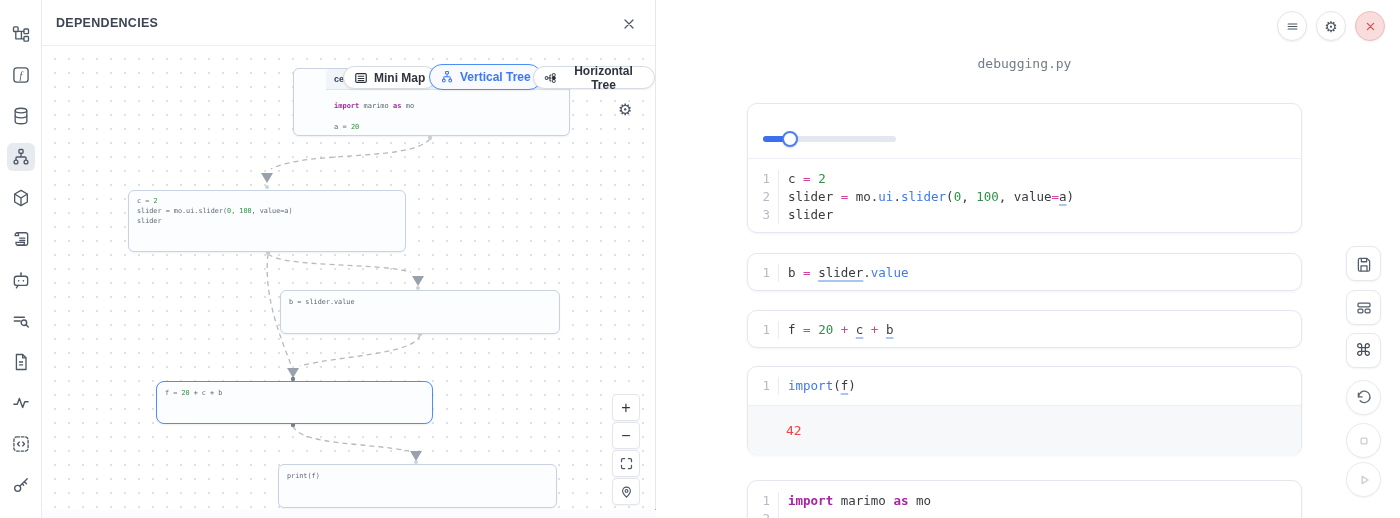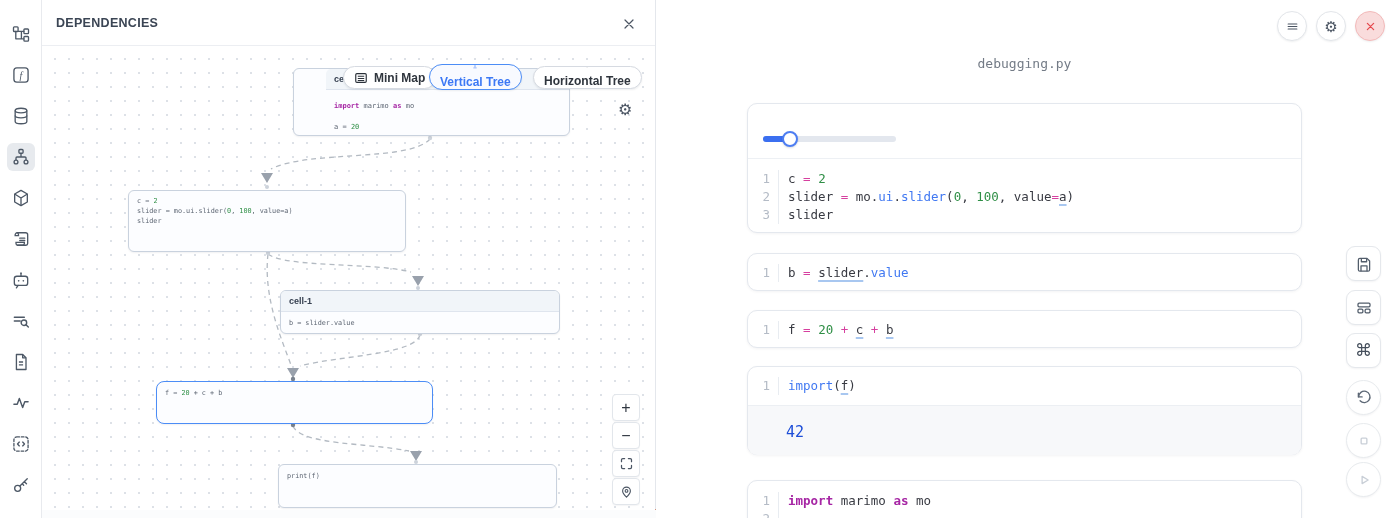--- a/index.html
+++ b/index.html
@@ -89,21 +89,21 @@
   .slider { position:absolute; left:15px; top:27px; width:133px; height:16px; cursor:pointer; }
   .slider-track { position:absolute; left:0; top:5px; width:100%; height:6px; background:#e3e7ee;
     border-radius:3px; }
   .slider-fill { position:absolute; left:0; top:5px; height:6px; background:#3b6ff0;
     border-radius:3px; }
   .slider-handle { position:absolute; top:0; width:16px; height:16px; background:#fff;
     border:2px solid #4d7df2; border-radius:50%; transform:translateX(-50%);
     box-shadow:0 1px 2px rgba(16,24,40,.15); }
 
   .output { border-top:1px solid #eceff3; background:#f7f8fa; height:50px; border-radius:0 0 9px 9px;
-    font-family:"DejaVu Sans Mono", monospace; font-size:15px; color:#1d4ed8;
+    font-family:"DejaVu Sans Mono", monospace; font-size:13px; color:#ef4444;
     padding:17px 0 0 38px; }
 
   
   .round-btn { position:absolute; width:30px; height:30px; border-radius:50%; background:#fff;
     border:1px solid #e3e6ea; box-shadow:0 1px 2px rgba(16,24,40,.07); display:flex;
     align-items:center; justify-content:center; color:#4b5563; cursor:pointer; z-index:30; }
   .round-btn svg { width:15px; height:15px; }
   .round-btn.danger { background:#f9dcdc; border-color:#f3baba; color:#e5484d; }
   .round-btn .glyph { font-size:15px; line-height:15px; }
 
@@ -263,21 +263,20 @@
 
       <div class="node" style="left:86px; top:144px; width:278px; height:62px;">
         <div class="node-body" style="padding-top:5px;">
           <div><span class="tk-txt">c </span><span class="tk-op">= </span><span class="tk-num">2</span></div>
           <div><span class="tk-txt">slider = mo.ui.slider(</span><span class="tk-num">0</span><span class="tk-txt">, </span><span class="tk-num">100</span><span class="tk-txt">, value=a)</span></div>
           <div><span class="tk-txt">slider</span></div>
         </div>
       </div>
 
       <div class="node" style="left:238px; top:244px; width:280px; height:44px;">
-        <div class="node-header">cell-1</div>
         <div class="node-body mid">
           <div><span class="tk-txt">b = slider.value</span></div>
         </div>
       </div>
 
       <div class="node selected" style="left:114px; top:335px; width:277px; height:43px;">
         <div class="node-body mid">
           <div><span class="tk-txt">f </span><span class="tk-op">= </span><span class="tk-num">20</span><span class="tk-txt"> + c + b</span></div>
         </div>
       </div>
@@ -288,30 +287,30 @@
         </div>
       </div>
 
       <button class="gbtn" style="left:301px; top:20px;">
         <svg viewBox="0 0 24 24" fill="none" stroke="#2b3139" stroke-width="2">
             <rect x="3" y="4.5" width="18" height="15" rx="2"></rect>
             <path d="M6.5 9h11M6.5 12.8h11M6.5 16.2h11" stroke-width="1.8"></path>
           </svg>
         <span>Mini Map</span>
       </button>
-      <button class="gbtn active" style="left:387px; top:18px;flex-direction:column;">
+      <button class="gbtn active" style="left:387px; top:18px;">
         <svg viewBox="0 0 24 24" fill="none" stroke="#3c79f5" stroke-width="1.8">
             <rect x="9.5" y="2.5" width="5" height="4.5" rx="1"></rect>
             <path d="M12 7v3.5M6.5 15.5v-2.6a1.3 1.3 0 0 1 1.3-1.3h8.4a1.3 1.3 0 0 1 1.3 1.3v2.6"></path>
             <circle cx="6.5" cy="18" r="2.4"></circle>
             <circle cx="17.5" cy="18" r="2.4"></circle>
           </svg>
         <span>Vertical Tree</span>
       </button>
-      <button class="gbtn" style="left:491px; top:20px;flex-direction:column;">
+      <button class="gbtn" style="left:491px; top:20px;">
         <svg viewBox="0 0 24 24" fill="none" stroke="#2b3139" stroke-width="1.8">
             <rect x="2.5" y="9.5" width="4.5" height="5" rx="1"></rect>
             <path d="M7 12h3.5M13.5 6.5h-2.6a0 0 0 0 0 0 0v11h2.6M10.9 12h2.6"></path>
             <rect x="15.5" y="4" width="5" height="5" rx="1.2"></rect>
             <rect x="15.5" y="15" width="5" height="5" rx="1.2"></rect>
             <rect x="15.5" y="9.5" width="5" height="5" rx="1.2" fill="#2b3139"></rect>
           </svg>
         <span>Horizontal Tree</span>
       </button>
 

